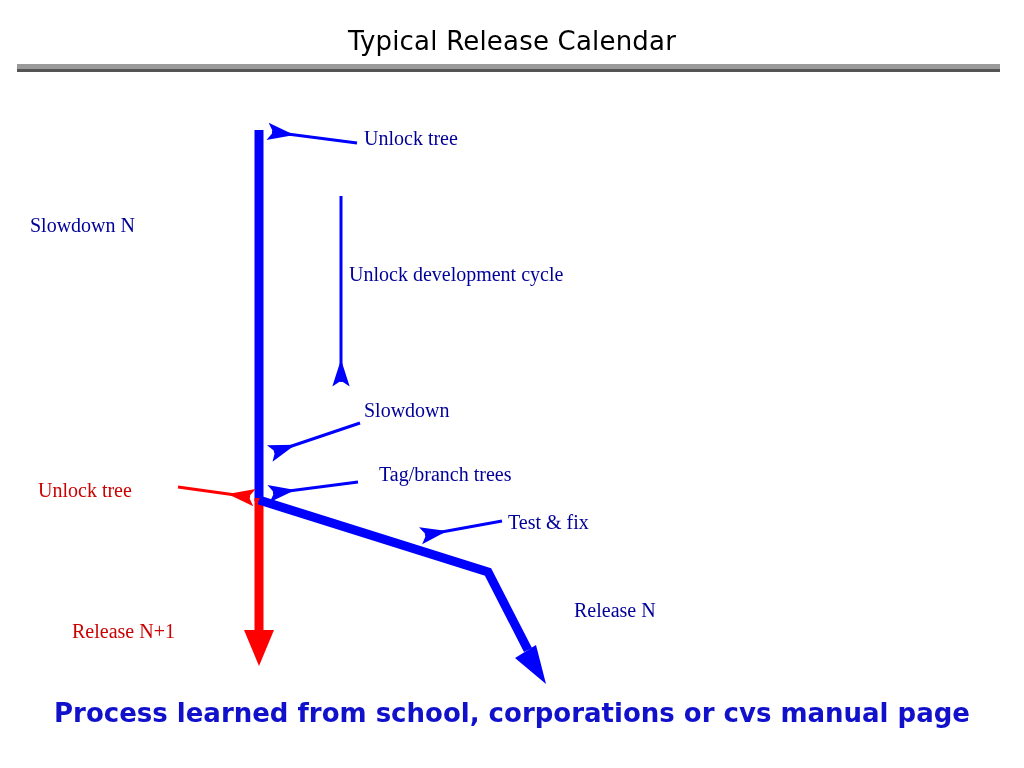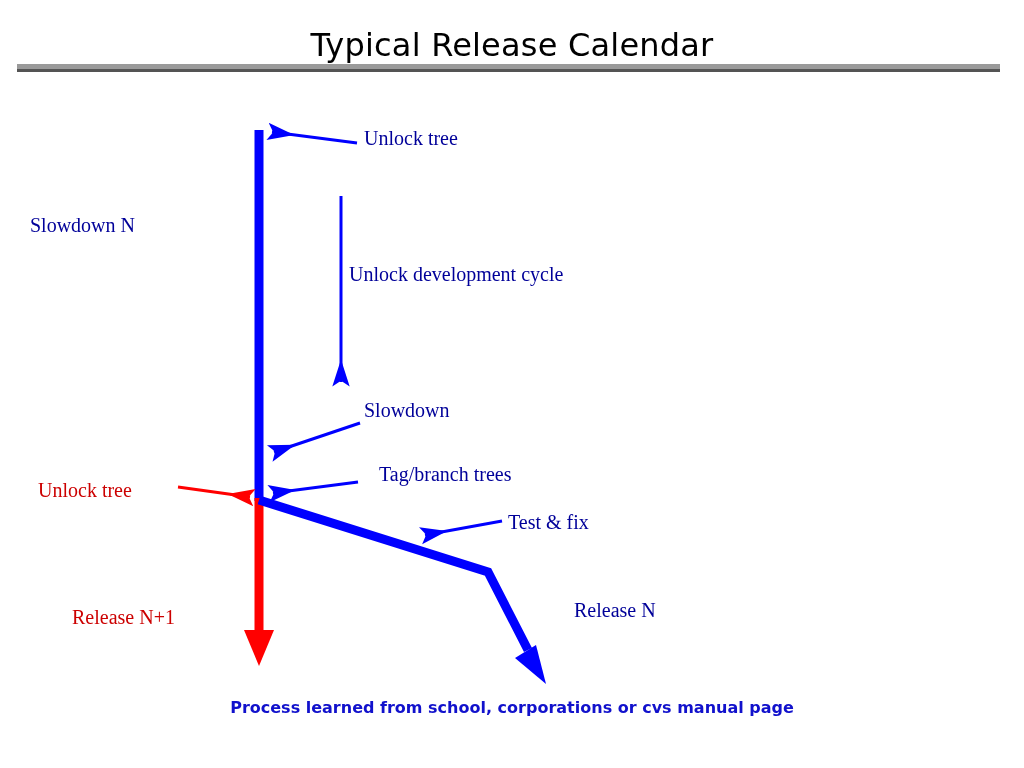--- a/index.html
+++ b/index.html
@@ -16,21 +16,21 @@
   }
 
   
   #slide-title {
     position: absolute;
     left: 0;
     top: 26px;
     width: 1024px;
     text-align: center;
     font-family: "DejaVu Sans", "Liberation Sans", sans-serif;
-    font-size: 32px;
+    font-size: 26px;
     font-weight: 400;
     letter-spacing: 0.2px;
     color: #000000;
     white-space: nowrap;
   }
   #title-rule {
     position: absolute;
     left: 17px;
     top: 64px;
     width: 983px;
@@ -61,31 +61,31 @@
   .lbl.red   { color: #CC0000; }
 
   #label-unlock-top       { left: 364px; top: 128px; }
   #label-release-n        { left: 30px;  top: 215px; }
   #label-normal-cycle     { left: 349px; top: 264px; }
   #label-slowdown         { left: 364px; top: 400px; }
   #label-tag-branch       { left: 364px; top: 464px; margin-left: 15px; }
   #label-unlock-left      { left: 38px;  top: 480px; }
   #label-test-fix         { left: 508px; top: 512px; }
   #label-product-n        { left: 574px; top: 600px; }
-  #label-release-n1       { left: 72px;  top: 607px; }
+  #label-release-n1       { left: 72px;  top: 621px; }
 
   
   #footer-caption {
     position: absolute;
     left: 0;
     top: 698px;
     width: 1024px;
     text-align: center;
     font-family: "DejaVu Sans", "Liberation Sans", sans-serif;
-    font-size: 16px;
+    font-size: 26px;
     font-weight: 700;
     color: #1111CC;
     white-space: nowrap;
   }
 </style>
 </head>
 <body>
 
 <div id="slide-title">Typical Release Calendar</div>
 

